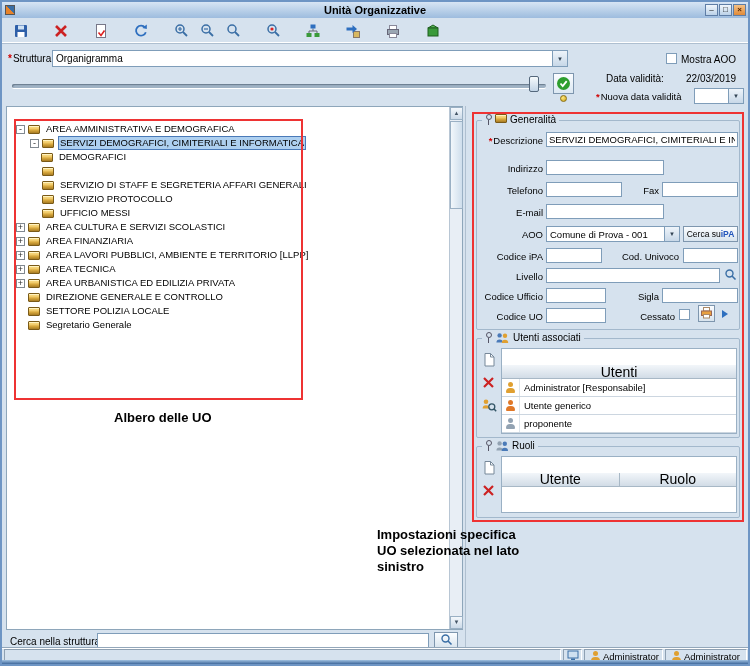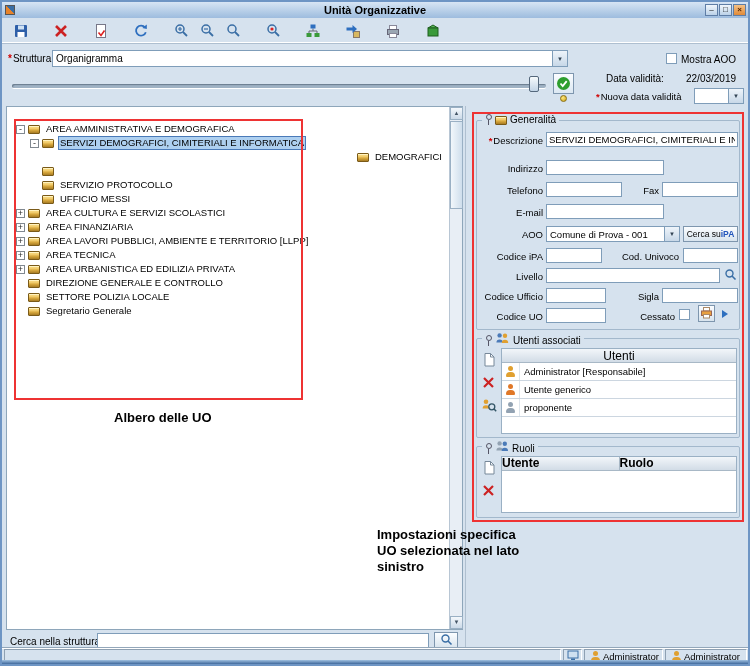--- a/index.html
+++ b/index.html
@@ -48,21 +48,21 @@
   .left-panel{position:absolute;left:4px;top:104px;width:457px;height:524px;background:#fff;border:1px solid #8ea6ba;}
   .vscroll{position:absolute;left:447px;top:105px;width:13px;height:522px;background:#e8eef5;border-left:1px solid #b8c6d4;}
   .sbtn{position:absolute;left:0;width:13px;height:13px;border:1px solid #9ab0c4;
     background:linear-gradient(#f4f8fc,#ccdae8);font-size:6px;line-height:11px;text-align:center;color:#456;}
   .sbtn.up{top:0;} .sbtn.down{bottom:0;}
   .sbtn.up::before{content:"▲";} .sbtn.down::before{content:"▼";}
   .sthumb{position:absolute;left:0;top:14px;width:13px;height:88px;border:1px solid #9ab0c4;
     background:linear-gradient(90deg,#f2f7fb,#cfdeec);}
   .tree{position:absolute;left:12px;top:120px;width:430px;}
   .trow{height:14px;display:flex;align-items:center;white-space:nowrap;}
-  .lvl0{padding-left:2px;} .lvl1{padding-left:16px;} .lvl2{padding-left:15px;justify-content:flex-end;}
+  .lvl0{padding-left:2px;} .lvl1{padding-left:16px;} .lvl2{padding-left:15px;}
   .tg{flex:none;width:9px;height:9px;border:1px solid #808890;background:#fff;margin-right:3px;
     font-size:9px;line-height:7px;text-align:center;color:#333;}
   .tg-minus::before{content:"-";} .tg-plus::before{content:"+";}
   .tg-none{visibility:hidden;}
   .uo-icon{flex:none;width:12px;height:9px;margin-right:4px;border:1px solid #7a5a18;
     background:linear-gradient(180deg,#f6d478 30%,#d9a93e 60%,#a87c24);border-radius:1px;
     box-shadow:inset 0 1px 0 #fff3c0;}
   .tlabel{font-size:9.5px;line-height:12px;padding:0 2px;}
   .tlabel.sel{background:#aed0f0;border:1px solid #4a7ab8;padding:0 1px;}
   .redbox{position:absolute;border:2px solid #ee3333;pointer-events:none;z-index:6;}
@@ -71,40 +71,40 @@
   .input{position:absolute;height:15px;background:#fff;border:1px solid #7f9db9;font:10px "Liberation Sans",sans-serif;padding:0 3px;}
   .btn{display:flex;align-items:center;justify-content:center;border:1px solid #7e96ae;
     background:linear-gradient(#fbfdff,#d8e4ee);font-size:8.5px;white-space:nowrap;cursor:default;}
   .sbar{position:absolute;left:0;right:0;top:645px;height:17px;border-top:1px solid #93a7ba;box-shadow:inset 0 1px 0 #fff;}
   .scell{position:absolute;top:1px;height:14px;border:1px solid;border-color:#8ea0b2 #fff #fff #8ea0b2;
     display:flex;align-items:center;gap:3px;padding:0 5px;font-size:9.5px;}
   .bottom-strip{position:absolute;left:0;right:0;bottom:0;height:4px;background:linear-gradient(#9fc0e0,#40699c);}
   
   .right-panel{position:absolute;left:463px;top:104px;width:285px;height:541px;background:#d6e2ee;border-left:1px solid #b0c0d0;}
   .group{position:absolute;border:1px solid #a3b8cc;border-radius:2px;}
-  .gtitle{position:absolute;top:-7px;left:5px;background:#d6e2ee;padding:0 3px;display:flex;align-items:flex-end;gap:3px;
+  .gtitle{position:absolute;top:-7px;left:5px;background:#d6e2ee;padding:0 3px;display:flex;align-items:flex-start;gap:3px;
     font-size:10px;white-space:nowrap;z-index:2;}
   .pin{width:7px;height:11px;position:relative;flex:none;}
   .pin::before{content:"";position:absolute;top:0;left:1px;width:4px;height:4px;border:1px solid #556;border-radius:50%;}
   .pin::after{content:"";position:absolute;top:6px;left:3px;width:1px;height:5px;background:#556;}
   .gl{position:absolute;left:0;width:66px;text-align:right;font-size:9.5px;white-space:nowrap;}
   .gl2{position:absolute;text-align:right;font-size:9.5px;white-space:nowrap;}
   .gi{position:absolute;height:15px;background:#fff;border:1px solid #7f9db9;font:9.5px "Liberation Sans",sans-serif;padding:0 2px;}
   .ipab{color:#2255bb;}
   .play{width:0;height:0;border-top:4px solid transparent;border-bottom:4px solid transparent;border-left:6px solid #2e6fbf;}
   
   .person{width:10px;height:11px;position:relative;display:inline-block;flex:none;}
   .person::before{content:"";position:absolute;left:2.5px;top:0;width:5px;height:5px;border-radius:50%;background:var(--pc,#e0a030);}
   .person::after{content:"";position:absolute;left:0.5px;top:6px;width:9px;height:5px;border-radius:4px 4px 1px 1px;background:var(--pc,#e0a030);}
   .p-gold{--pc:#e0a030;} .p-orange{--pc:#e07828;} .p-gray{--pc:#92a2b2;}
   
   .utable{position:absolute;background:#fff;border:1px solid #9ab0c4;display:flex;flex-direction:column;overflow:hidden;}
   .uhead{height:14px;background:linear-gradient(#f2f6fa,#d2dce6);border-bottom:1px solid #a8b8c6;
-    display:flex;align-items:center;justify-content:center;font-size:12px;}
-  .uhead .hc{flex:1;border-right:1px solid #a8b8c6;height:100%;line-height:12px;font-weight:bold;}
+    display:flex;align-items:center;justify-content:center;font-size:14px;margin-top:16px;}
+  .uhead .hc{flex:1;text-align:center;border-right:1px solid #a8b8c6;height:100%;line-height:12px;}
   .uhead .hc:last-child{border-right:none;}
   .urow{height:18px;display:flex;align-items:center;border-bottom:1px solid #ccd6e0;}
   .ucell-icon{width:18px;display:flex;justify-content:center;border-right:1px solid #dde5ec;align-self:stretch;align-items:center;}
   .ucell-name{padding-left:4px;font-size:9.5px;white-space:nowrap;}
   .gbtncol{position:absolute;display:flex;flex-direction:column;gap:6px;}
   .gbtn{width:17px;height:17px;display:flex;align-items:center;justify-content:center;}
 </style>
 </head>
 <body>
 
@@ -254,20 +254,25 @@
         <span class="tlabel sel">SERVIZI DEMOGRAFICI, CIMITERIALI E INFORMATICA</span>
       </div>
     <div class="trow lvl2">
         <span class="tg tg-none"></span>
         <span class="uo-icon"></span>
         <span class="tlabel">DEMOGRAFICI</span>
       </div>
     <div class="trow lvl1">
         <span class="tg tg-none"></span>
         <span class="uo-icon"></span>
+      </div>
+    <div class="trow lvl1">
+        <span class="tg tg-none"></span>
+        <span class="uo-icon"></span>
+        <span class="tlabel">SERVIZIO DI STAFF E SEGRETERIA AFFARI GENERALI</span>
       </div>
     <div class="trow lvl1">
         <span class="tg tg-none"></span>
         <span class="uo-icon"></span>
         <span class="tlabel">SERVIZIO PROTOCOLLO</span>
       </div>
     <div class="trow lvl1">
         <span class="tg tg-none"></span>
         <span class="uo-icon"></span>
         <span class="tlabel">UFFICIO MESSI</span>

